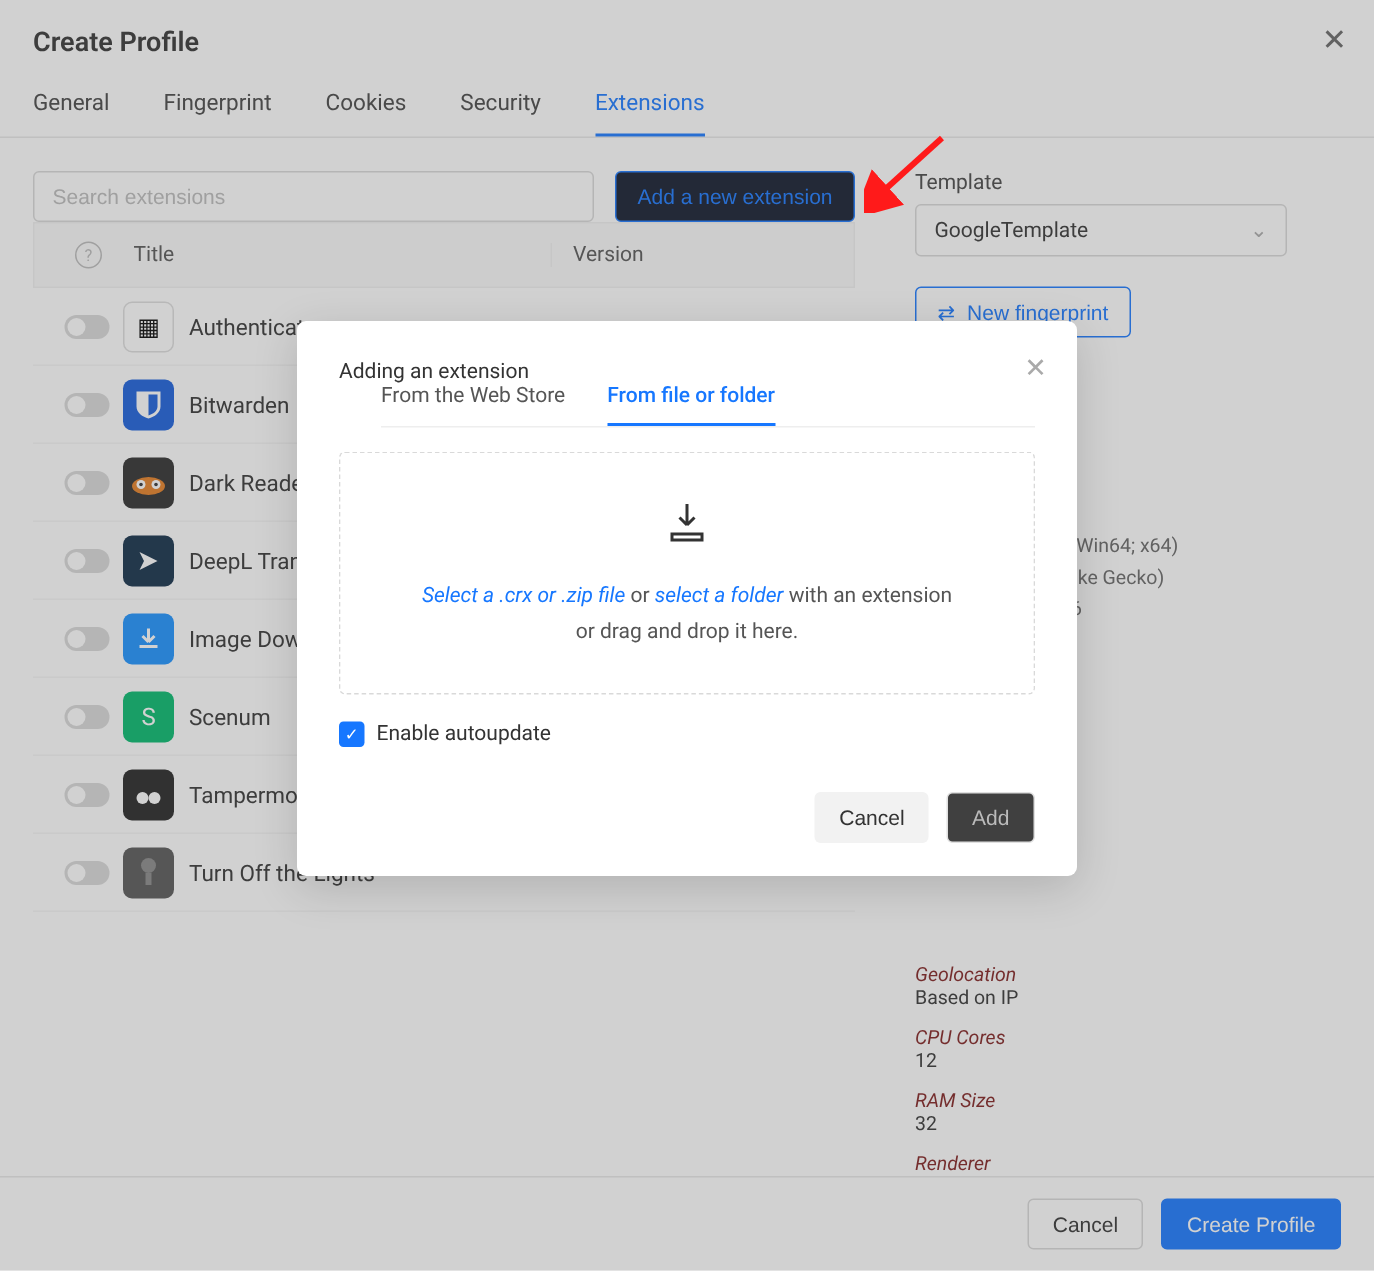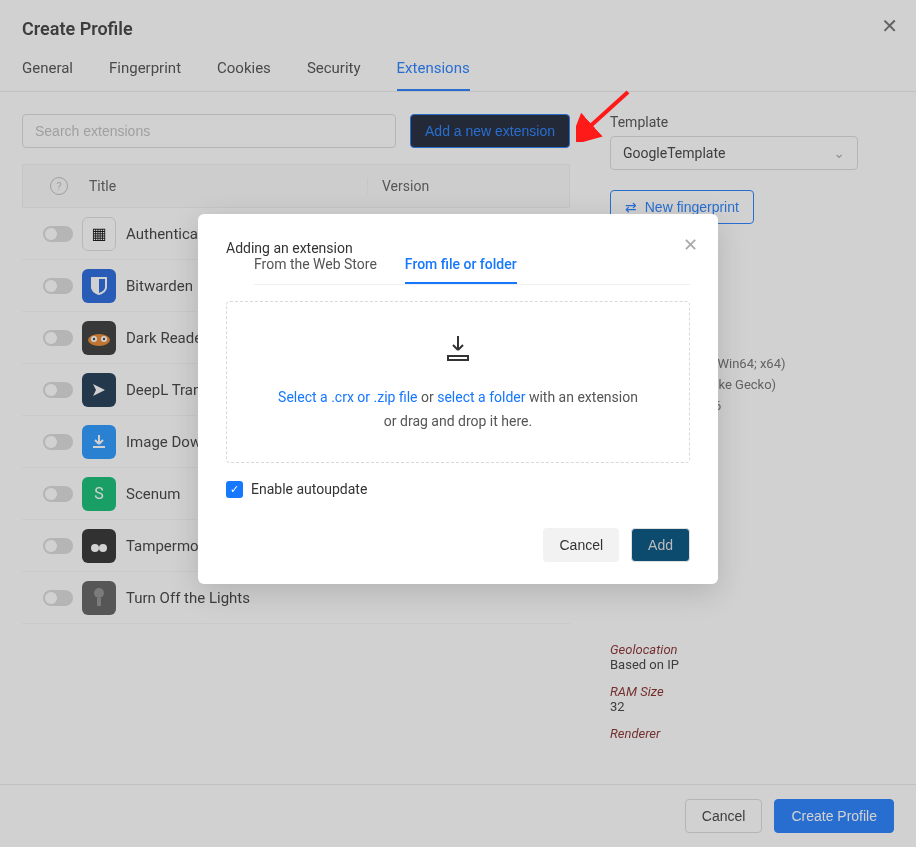--- a/index.html
+++ b/index.html
@@ -46,21 +46,20 @@
   .main-area {
     display: flex;
     padding: 22px;
     gap: 40px;
   }
   .left-col { width: 548px; }
   .right-col { flex: 1; }
   .search-row {
     display: flex;
     gap: 14px;
-    margin-bottom: 16px;
   }
   .search-input {
     flex: 1;
     border: 1px solid #d9d9d9;
     border-radius: 4px;
     padding: 8px 12px;
     font-size: 14px;
     color: #333;
     background: #fff;
   }
@@ -147,21 +146,21 @@
     border-top:1px solid #e8e8e8;
     padding:14px 22px;
     display:flex; justify-content:flex-end; gap:12px;
     background:#fff;
   }
   .btn {
     border-radius:4px; padding:8px 16px; font-size:14px; cursor:pointer;
   }
   .btn-default { border:1px solid #d9d9d9; background:#fff; color:#333; }
   .btn-primary { border:1px solid #1677ff; background:#1677ff; color:#fff; }
-  .btn-disabled { border:1px solid #e0e0e0; background:#0c4a6e; color:#bbb; cursor:not-allowed; }
+  .btn-disabled { border:1px solid #e0e0e0; background:#404040; color:#bbb; cursor:not-allowed; }
   .btn-gray { border:none; background:#f2f2f2; color:#333; }
   
   .overlay {
     position:absolute; inset:0;
     background:rgba(90,90,90,0.28);
     display:flex; align-items:flex-start; justify-content:center;
   }
   .modal {
     margin-top:214px;
     width:520px;
@@ -184,21 +183,21 @@
   .dropzone {
     border:1px dashed #d9d9d9;
     border-radius:4px;
     padding:32px 20px 28px;
     text-align:center;
     color:#555;
     margin-bottom:18px;
   }
   .dz-icon { margin-bottom:24px; display:flex; justify-content:center; }
   .dz-text { font-size:14px; line-height:1.7; }
-  .dz-link { color:#1677ff; cursor:pointer; }
+  .dz-link { color:#1677ff; cursor:pointer;font-style:italic; }
   .check-row { display:flex; align-items:center; gap:8px; margin-bottom:30px; }
   .chkbox {
     width:17px; height:17px; border-radius:3px; background:#1677ff;
     display:flex; align-items:center; justify-content:center; color:#fff; font-size:11px;
     cursor:pointer;
   }
   .modal-footer { display:flex; justify-content:flex-end; gap:12px; }
   
   .red-arrow {
     position:absolute;
@@ -346,20 +345,24 @@
       </div>
     <div class="info-group">
         <div class="info-key">ution</div>
       </div>
 
     <div style="height:160px"></div>
 
     <div class="info-group">
       <div class="info-key">Geolocation</div>
       <div class="info-val">Based on IP</div>
+    </div>
+    <div class="info-group">
+      <div class="info-key">CPU Cores</div>
+      <div class="info-val">12</div>
     </div>
     <div class="info-group">
       <div class="info-key">RAM Size</div>
       <div class="info-val">32</div>
     </div>
     <div class="info-group">
       <div class="info-key">Renderer</div>
     </div>
   </div>
 </div>

